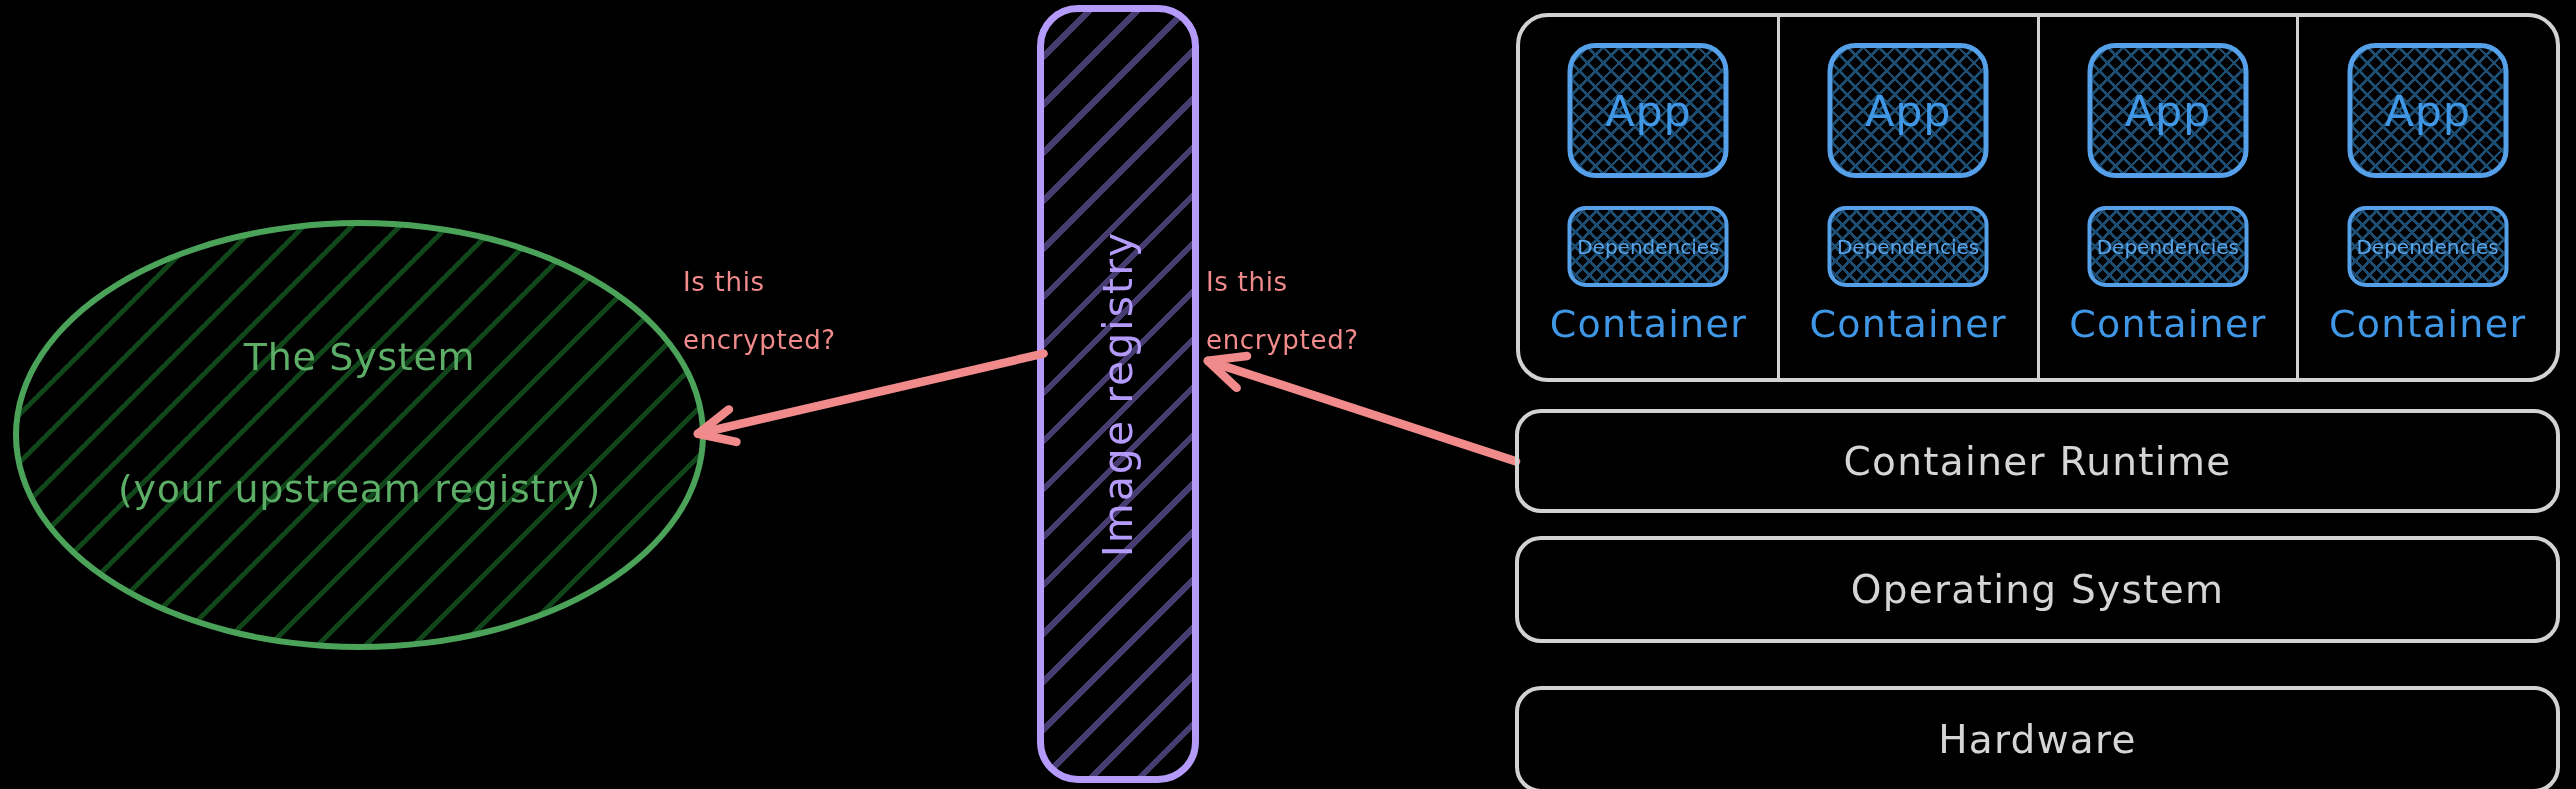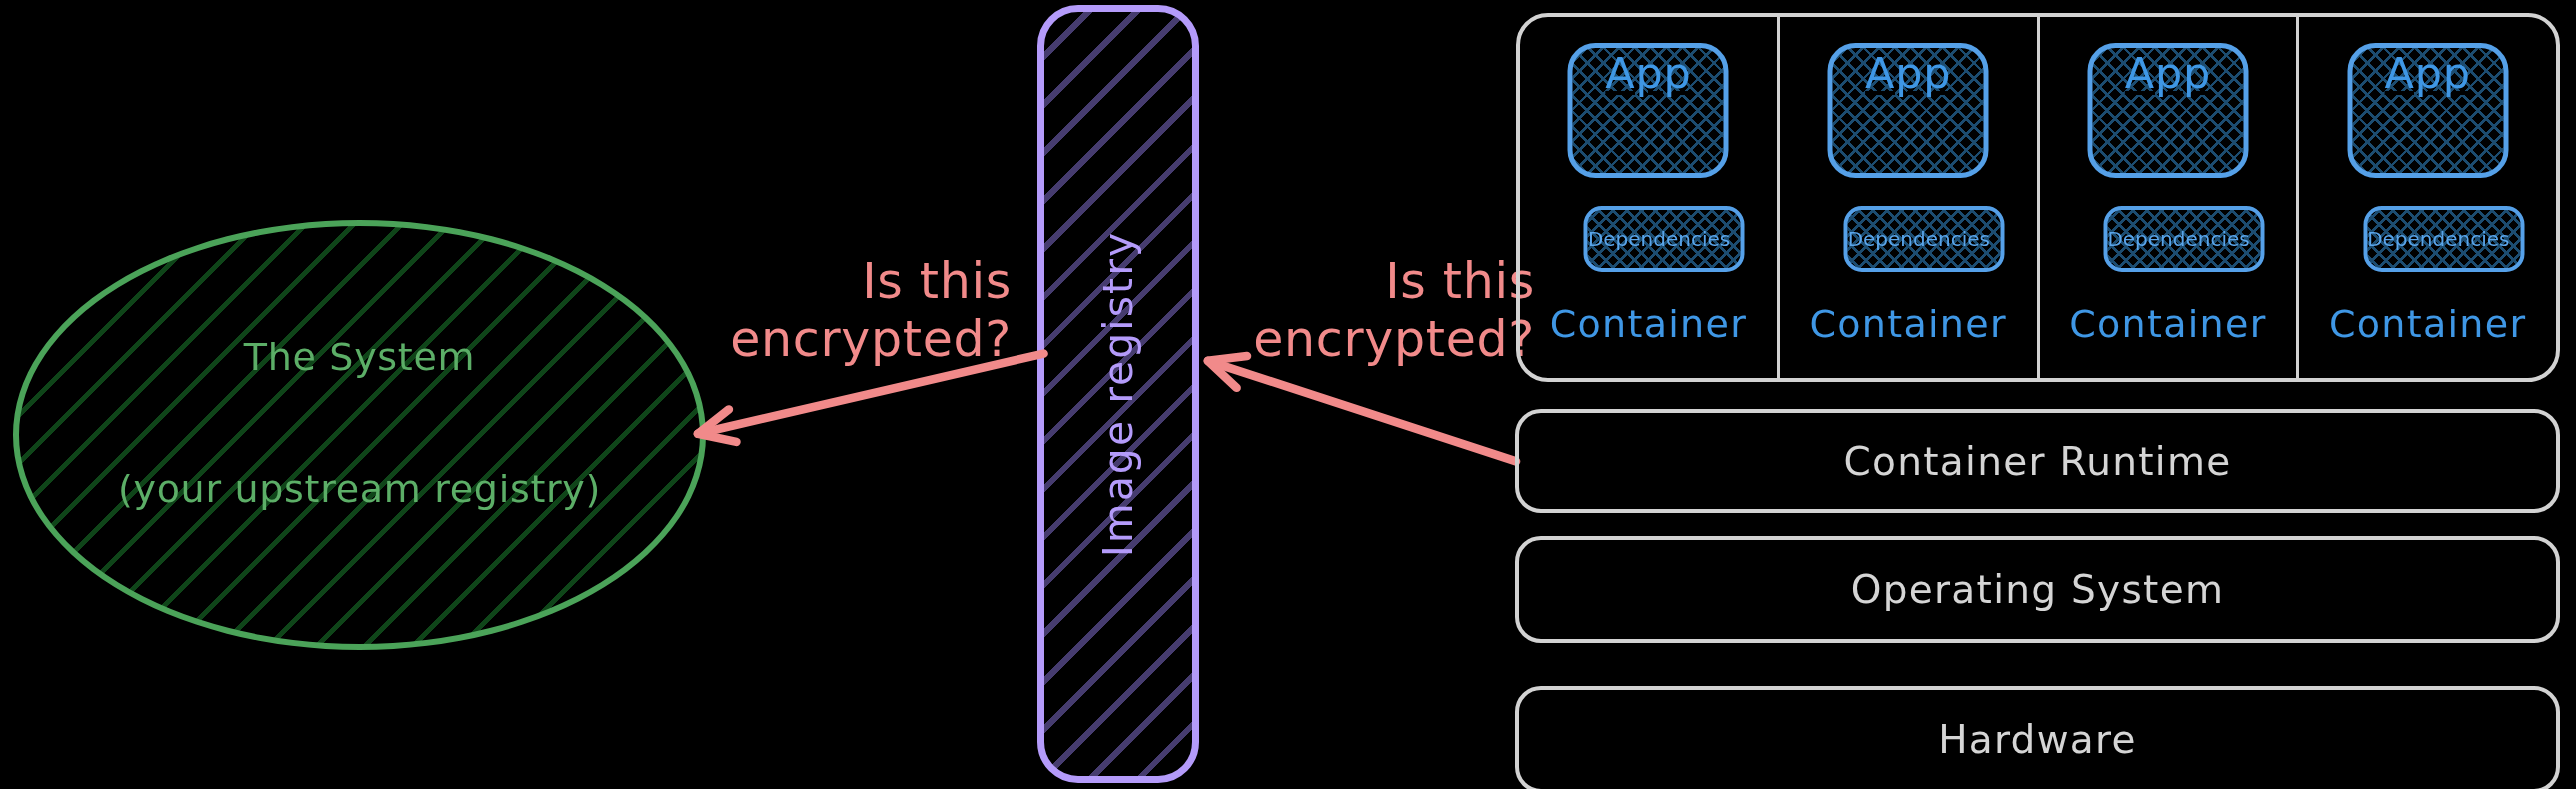--- a/index.html
+++ b/index.html
@@ -37,22 +37,22 @@
   }
   .registry-label {
     position:absolute; left:50%; top:50%;
     transform:translate(-50%,-50%) rotate(-90deg);
     white-space:nowrap; color:var(--purple);
     font-size:41px; letter-spacing:2px;
   }
 
   
   .question {
-    position:absolute; width:329px; text-align:right;
-    color:var(--red); font-size:49px; line-height:58px; letter-spacing:0.7px;
+    position:absolute; width:329px; text-align:left;
+    color:var(--red); font-size:26px; line-height:58px; letter-spacing:0.7px;
   }
   .question.left  { left:683px; top:253px; }
   .question.right { left:1206px; top:253px; }
 
   
   .arrows { position:absolute; inset:0; width:100%; height:100%; }
   .arrow { stroke:var(--red); stroke-width:13; fill:none; stroke-linecap:round; stroke-linejoin:round; }
 
   
   .containers-box {
@@ -62,31 +62,31 @@
   }
   .container-col { flex:1 1 0; position:relative; }
   .container-col + .container-col { border-left:3.3px solid var(--gray-border); }
   .app-box {
     position:absolute; top:26px; left:50%; transform:translateX(-50%);
     width:161px; height:135px;
     border:5.3px solid var(--blue-stroke); border-radius:28px;
     background:
       repeating-linear-gradient(45deg,  transparent 0 8.5px, var(--blue-hatch) 8.5px 11.2px),
       repeating-linear-gradient(135deg, transparent 0 8.5px, var(--blue-hatch) 8.5px 11.2px);
-    display:flex; align-items:flex-start; justify-content:center;text-decoration:underline;
+    display:flex; align-items:center; justify-content:center;
   }
   .app-box span { color:var(--blue-text); font-size:43px; letter-spacing:0.7px; }
   .dep-box {
     position:absolute; top:189px; left:50%; transform:translateX(-50%);
-    width:161px; height:66px;
+    width:161px; height:81px;
     border:4.6px solid var(--blue-stroke); border-radius:18.4px;
     background:
       repeating-linear-gradient(45deg,  transparent 0 7.2px, var(--blue-hatch) 7.2px 10px),
       repeating-linear-gradient(135deg, transparent 0 7.2px, var(--blue-hatch) 7.2px 10px);
-    display:flex; align-items:center; margin-left:16px;
+    display:flex; align-items:center; justify-content:center;
   }
   .dep-box span { color:var(--blue-text-light); font-size:20px; }
   .container-label {
     position:absolute; top:289px; left:0; width:100%; text-align:center;
     color:var(--blue-text); font-size:38px; line-height:37px; letter-spacing:1.3px;
   }
   .layer-box {
     position:absolute; left:1515px; width:1045px;
     border:4.6px solid var(--gray-border); border-radius:26px;
     display:flex; align-items:center; justify-content:center;

